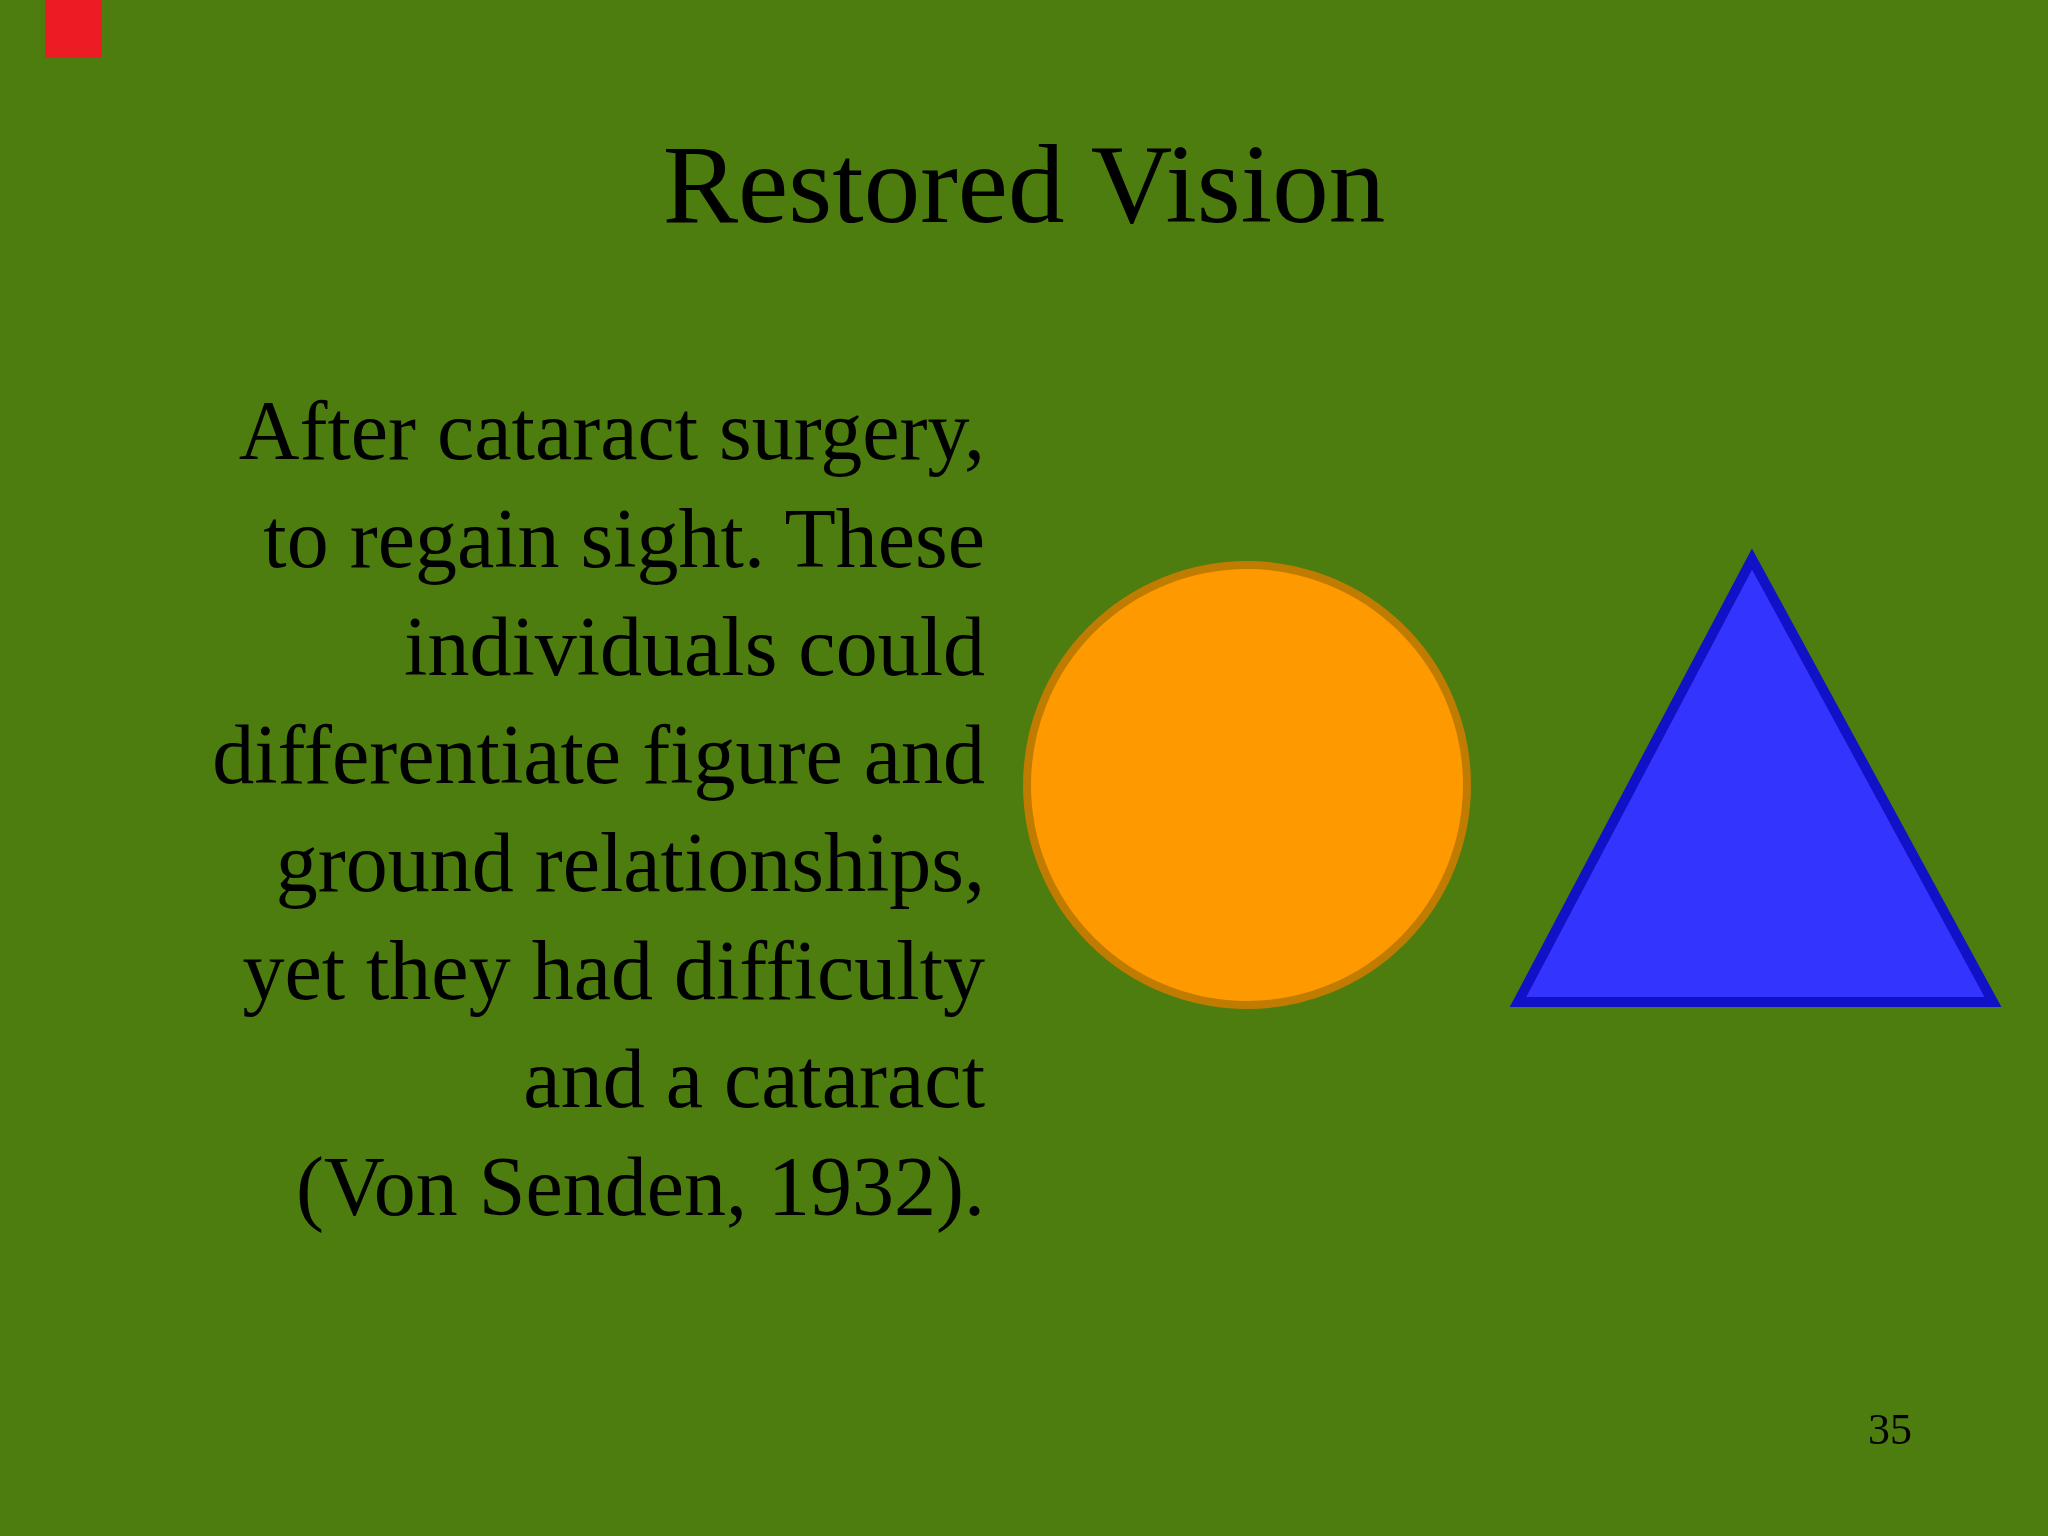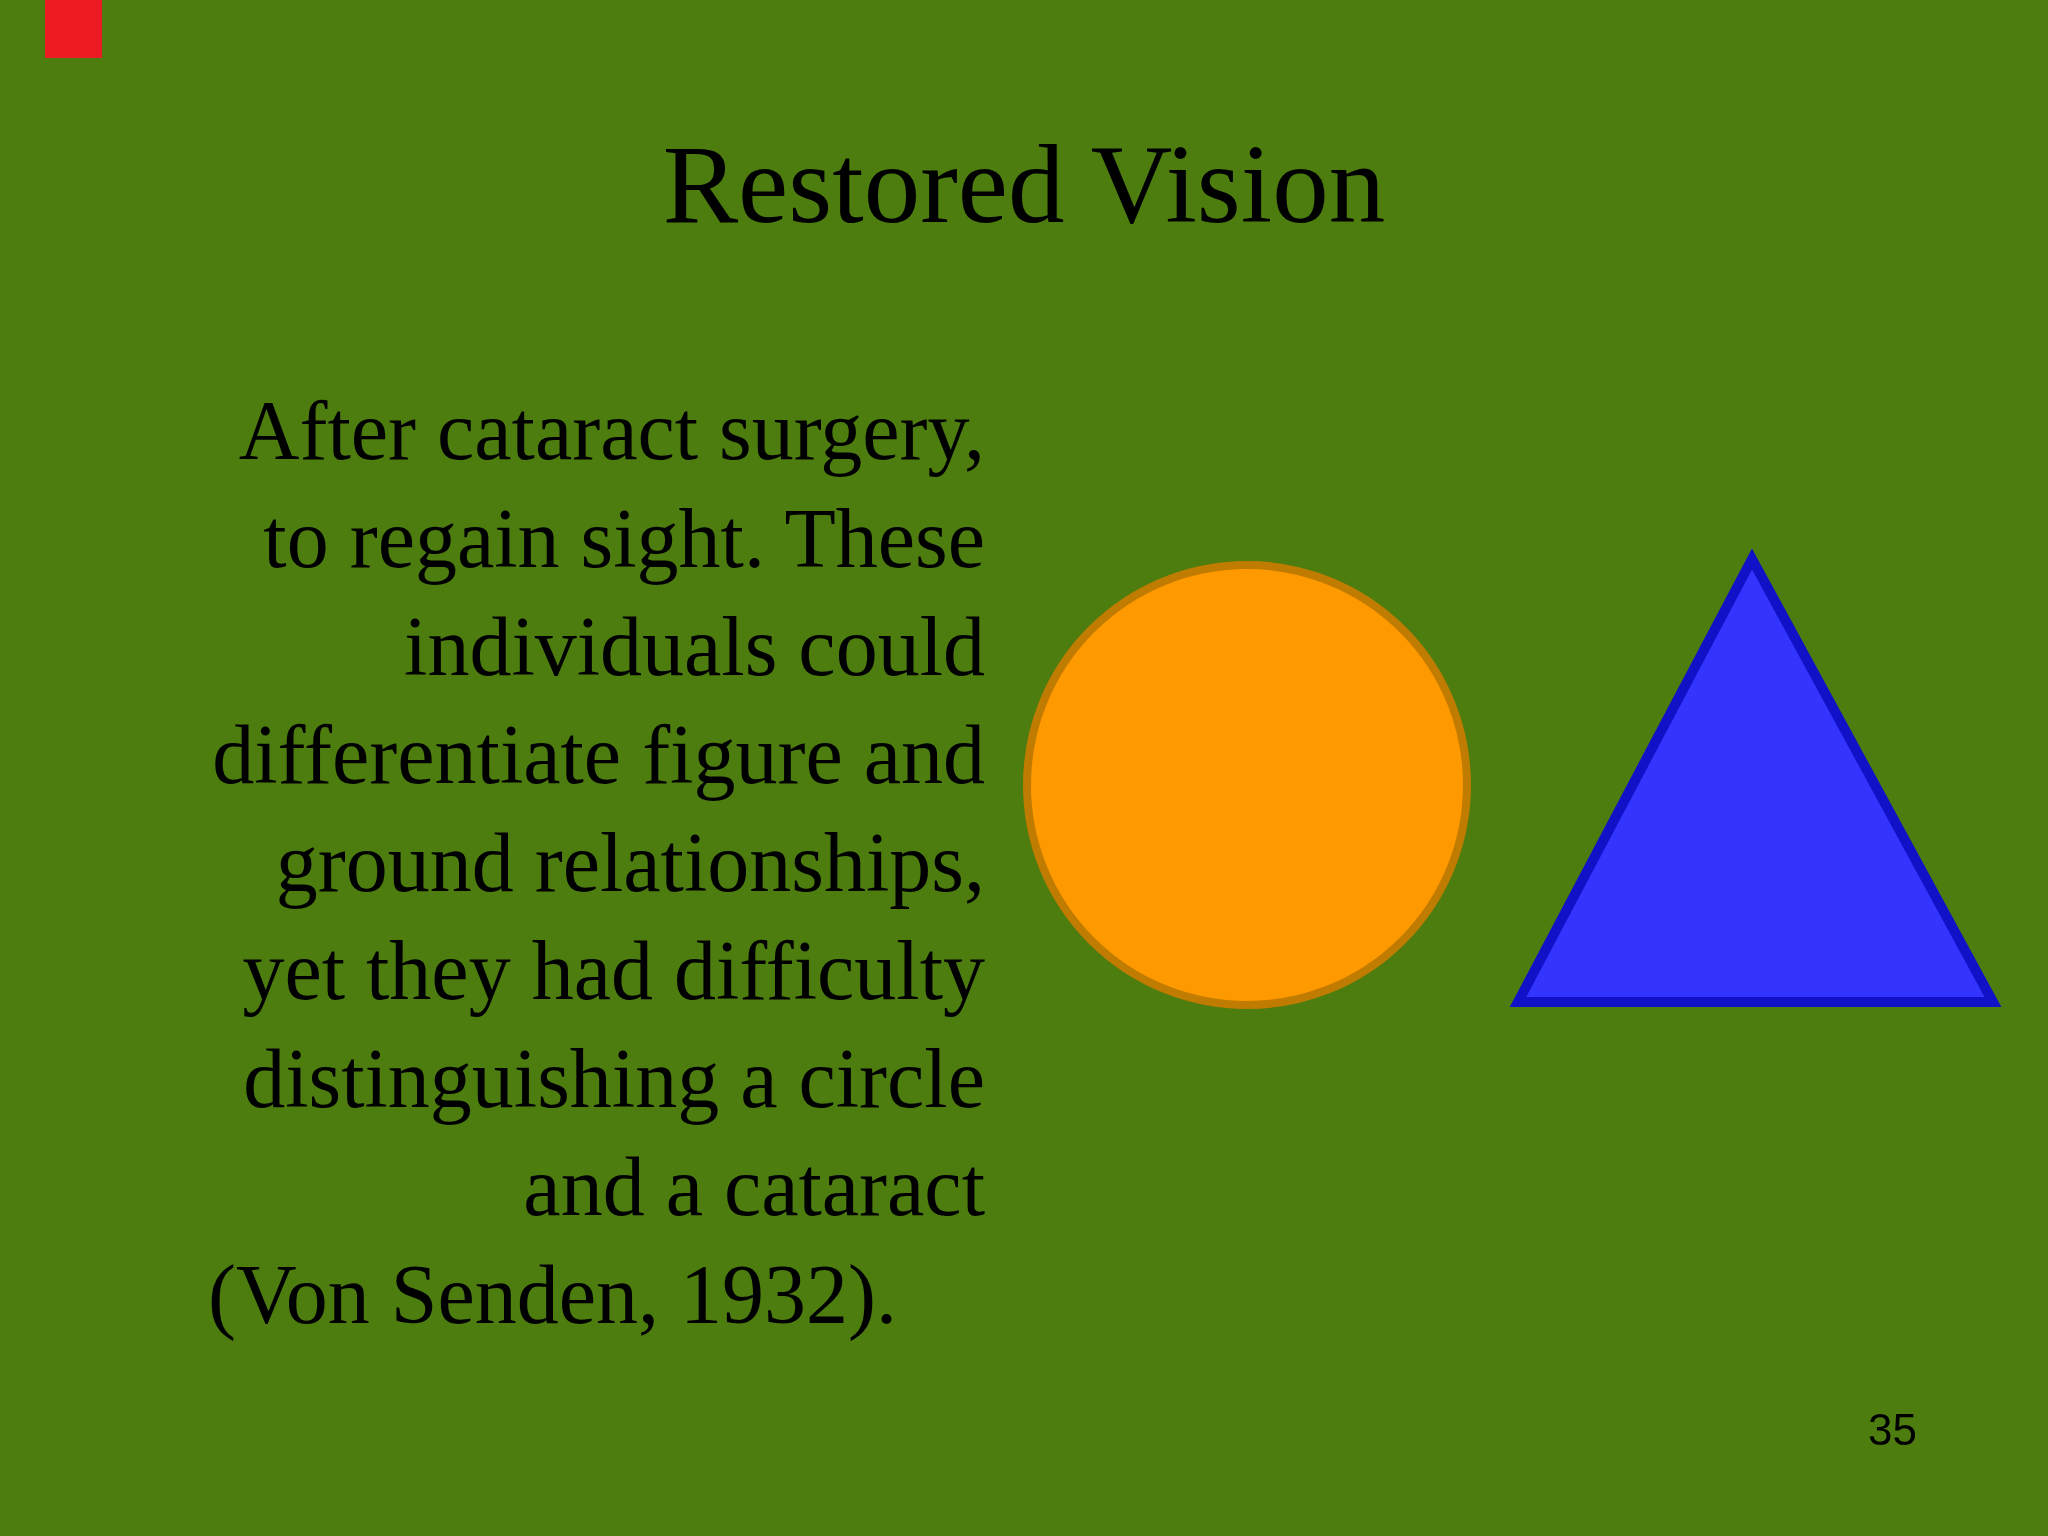--- a/index.html
+++ b/index.html
@@ -34,21 +34,21 @@
   .body-line{white-space:nowrap;}
   .body-line:nth-child(9){transform:translateX(-88px);}
 
   
   .circle-shape{position:absolute;left:1018px;top:556px;}
   .triangle-shape{position:absolute;left:1508px;top:546px;}
 
   
   .page-number{
     position:absolute;left:1868px;top:1408px;width:120px;
-    font-family:Liberation Sans, sans-serif;
+    font-family:Liberation Serif, serif;
     font-size:44px;line-height:1;
     text-align:left;
   }
 </style>
 </head>
 <body>
 
 <div class="slide">
 
   <svg class="red-marker" width="57" height="58" viewBox="0 0 57 58">
@@ -57,21 +57,20 @@
 
   <div class="slide-title">Restored Vision</div>
 
   <div class="body-text">
       <div class="body-line">After cataract surgery,</div>
       <div class="body-line">to regain sight. These</div>
       <div class="body-line">individuals could</div>
       <div class="body-line">differentiate figure and</div>
       <div class="body-line">ground relationships,</div>
       <div class="body-line">yet they had difficulty</div>
-      <div class="body-line">distinguishing a circle</div>
       <div class="body-line">and a cataract</div>
       <div class="body-line">(Von Senden, 1932).</div>
     </div>
 
   <svg class="circle-shape" width="458" height="458" viewBox="0 0 458 458">
     <circle cx="229" cy="229" r="220" stroke-width="8" fill="#FF9900" stroke="#C07C00"></circle>
   </svg>
 
   <svg class="triangle-shape" width="500" height="470" viewBox="0 0 500 470">
     <polygon points="244,13 10,456 485,456" stroke-width="10" stroke-linejoin="miter" fill="#3434FF" stroke="#1111C8"></polygon>

